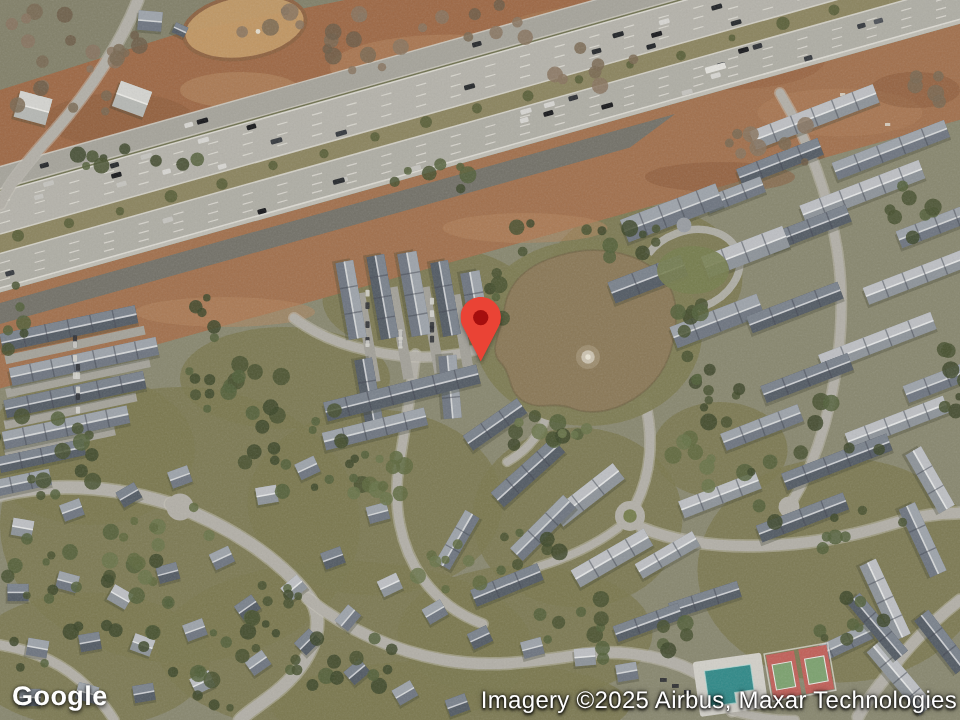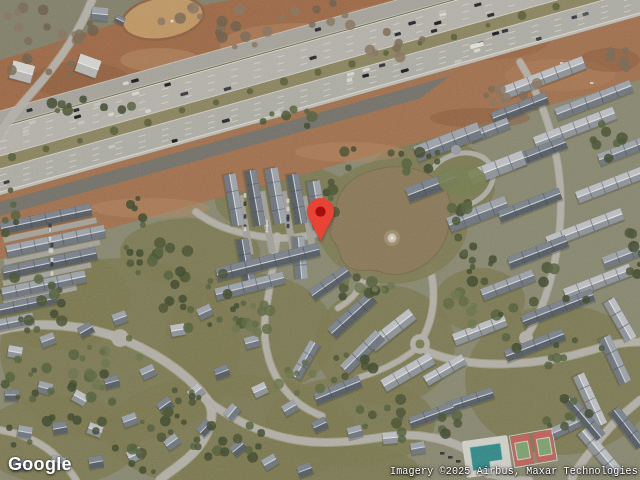--- a/index.html
+++ b/index.html
@@ -5,23 +5,23 @@
   html,body{margin:0;padding:0;background:#1b1b1b;}
   .stage{position:relative;width:640px;height:480px;overflow:hidden;
          font-family:"Liberation Sans",sans-serif;background:#8a8971;text-align:right;}
   .stage svg.map{position:absolute;left:0;top:0;display:block;}
   .pin{position:absolute;left:307px;top:198px;width:27px;height:43px;
        filter:drop-shadow(0 2px 1.5px rgba(0,0,0,.35));}
   .logo{position:absolute;left:8px;bottom:5px;color:#fff;
         font-size:18px;font-weight:600;letter-spacing:.3px;
         text-shadow:0 1px 3px rgba(0,0,0,.75),0 0 2px rgba(0,0,0,.5);
         user-select:none;cursor:pointer;}
-  .attr{position:absolute;right:2px;bottom:3px;color:#fff;font-size:10px;
+  .attr{position:absolute;right:2px;bottom:3px;color:#fff;font-size:16px;
         letter-spacing:.2px;
-        text-shadow:0 0 2px #000,0 1px 2px rgba(0,0,0,.9),0 0 4px rgba(0,0,0,.6);font-family:Liberation Mono, monospace;}
+        text-shadow:0 0 2px #000,0 1px 2px rgba(0,0,0,.9),0 0 4px rgba(0,0,0,.6);}
 </style>
 </head>
 <body>
 
 <div class="stage">
   <svg class="map" width="640" height="480" viewBox="0 0 640 480">
     <defs>
       <filter id="grain" x="0" y="0" width="100%" height="100%">
         <feTurbulence type="fractalNoise" baseFrequency="0.85" numOctaves="2" seed="11" stitchTiles="stitch"></feTurbulence>
         <feColorMatrix type="saturate" values="0"></feColorMatrix>

